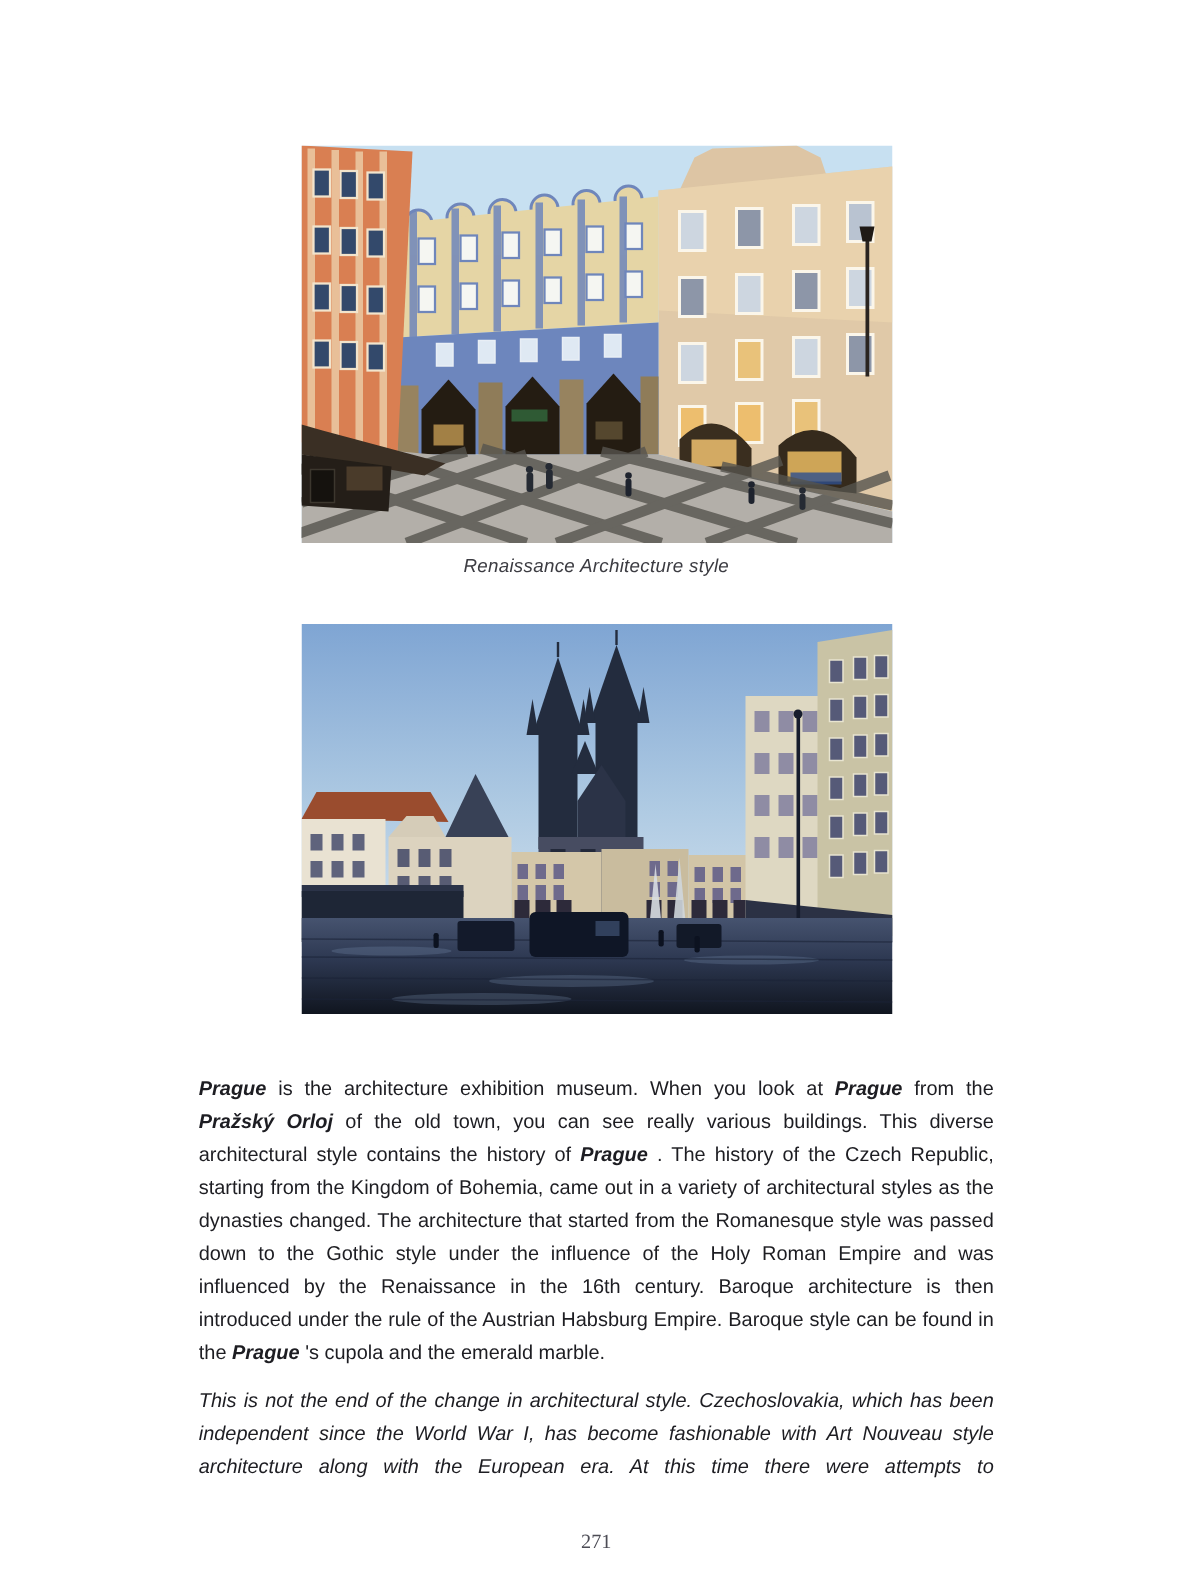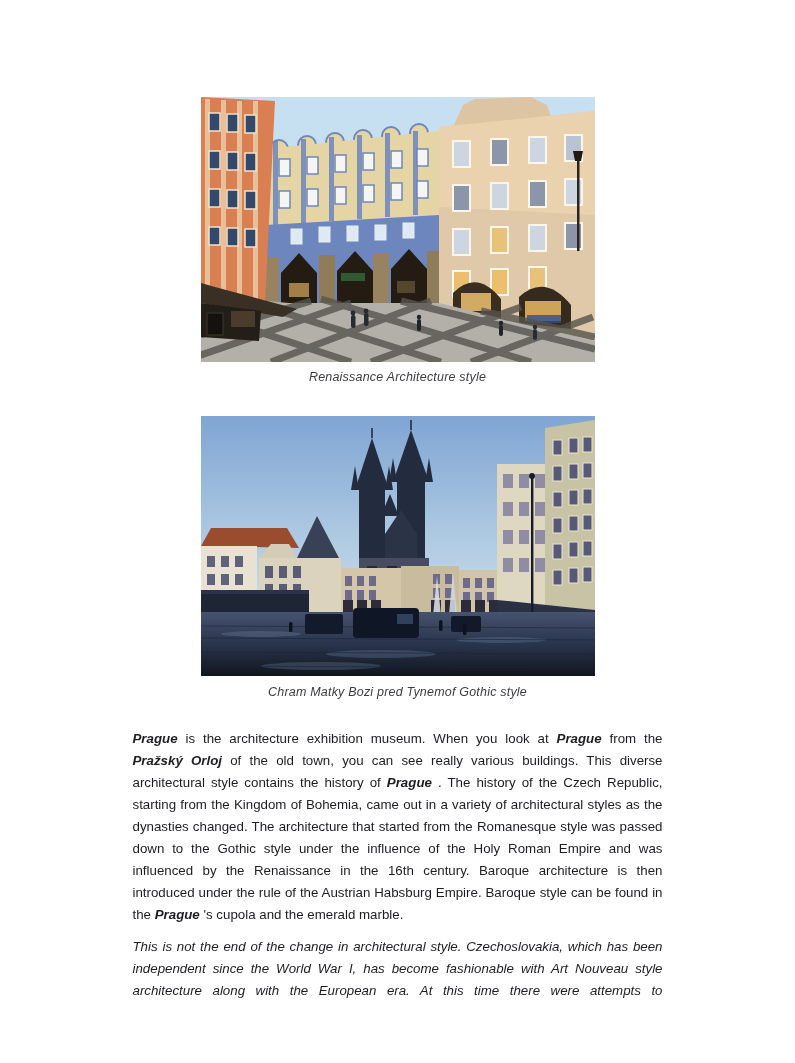--- a/index.html
+++ b/index.html
@@ -25,21 +25,21 @@
     text-align:center;
     font-style:italic;
     font-size:12.5px;
     line-height:15px;
     color:#3c3c42;
     letter-spacing:0.2px;
   }
   .caption-2{margin-top:9px;}
   .body-text{
     width:530px;
-    margin:28px auto 0 auto;
+    margin:39px auto 0 auto;
     font-size:13.3px;
     line-height:22px;
     color:#1d1d22;
   }
   .body-para{
     margin:0 0 10px 0;
     text-align:justify;
   }
   .body-para.jlast{text-align-last:justify;font-style:italic;}
   .bold-ital{font-weight:700;font-style:italic;}
@@ -391,21 +391,21 @@
         <rect x="196" y="198" width="16" height="10" fill="#31405c"></rect>
         <rect x="250" y="200" width="30" height="16" rx="2" fill="#121928"></rect>
       </g>
       <g fill="#0c1220">
         <rect x="238" y="204" width="3.5" height="11" rx="1.5"></rect>
         <rect x="262" y="208" width="3.5" height="11" rx="1.5"></rect>
         <rect x="88" y="206" width="3.5" height="10" rx="1.5"></rect>
       </g>
     </svg>
   </div>
-  <div class="caption caption-2">Chram Matky Bozi pred Tynemof Gothic style</div>
 
   <div class="body-text">
       <p class="body-para"><span class="bold-ital">Prague</span><span> is the architecture exhibition museum. When you look at </span><span class="bold-ital">Prague</span><span> from the </span><span class="bold-ital">Pražský Orloj</span><span> of the old town, you can see really various buildings. This diverse architectural style contains the history of </span><span class="bold-ital">Prague</span><span> . The history of the Czech Republic, starting from the Kingdom of Bohemia, came out in a variety of architectural styles as the dynasties changed. The architecture that started from the Romanesque style was passed down to the Gothic style under the influence of the Holy Roman Empire and was influenced by the Renaissance in the 16th century. Baroque architecture is then introduced under the rule of the Austrian Habsburg Empire. Baroque style can be found in the </span><span class="bold-ital">Prague</span><span> 's cupola and the emerald marble.</span></p>
       <p class="body-para jlast"><span>This is not the end of the change in architectural style. Czechoslovakia, which has been independent since the World War I, has become fashionable with Art Nouveau style architecture along with the European era. At this time there were attempts to</span></p>
     </div>
 
+  <div class="page-number">271</div>
 
 </div>
 
 </body></html>

